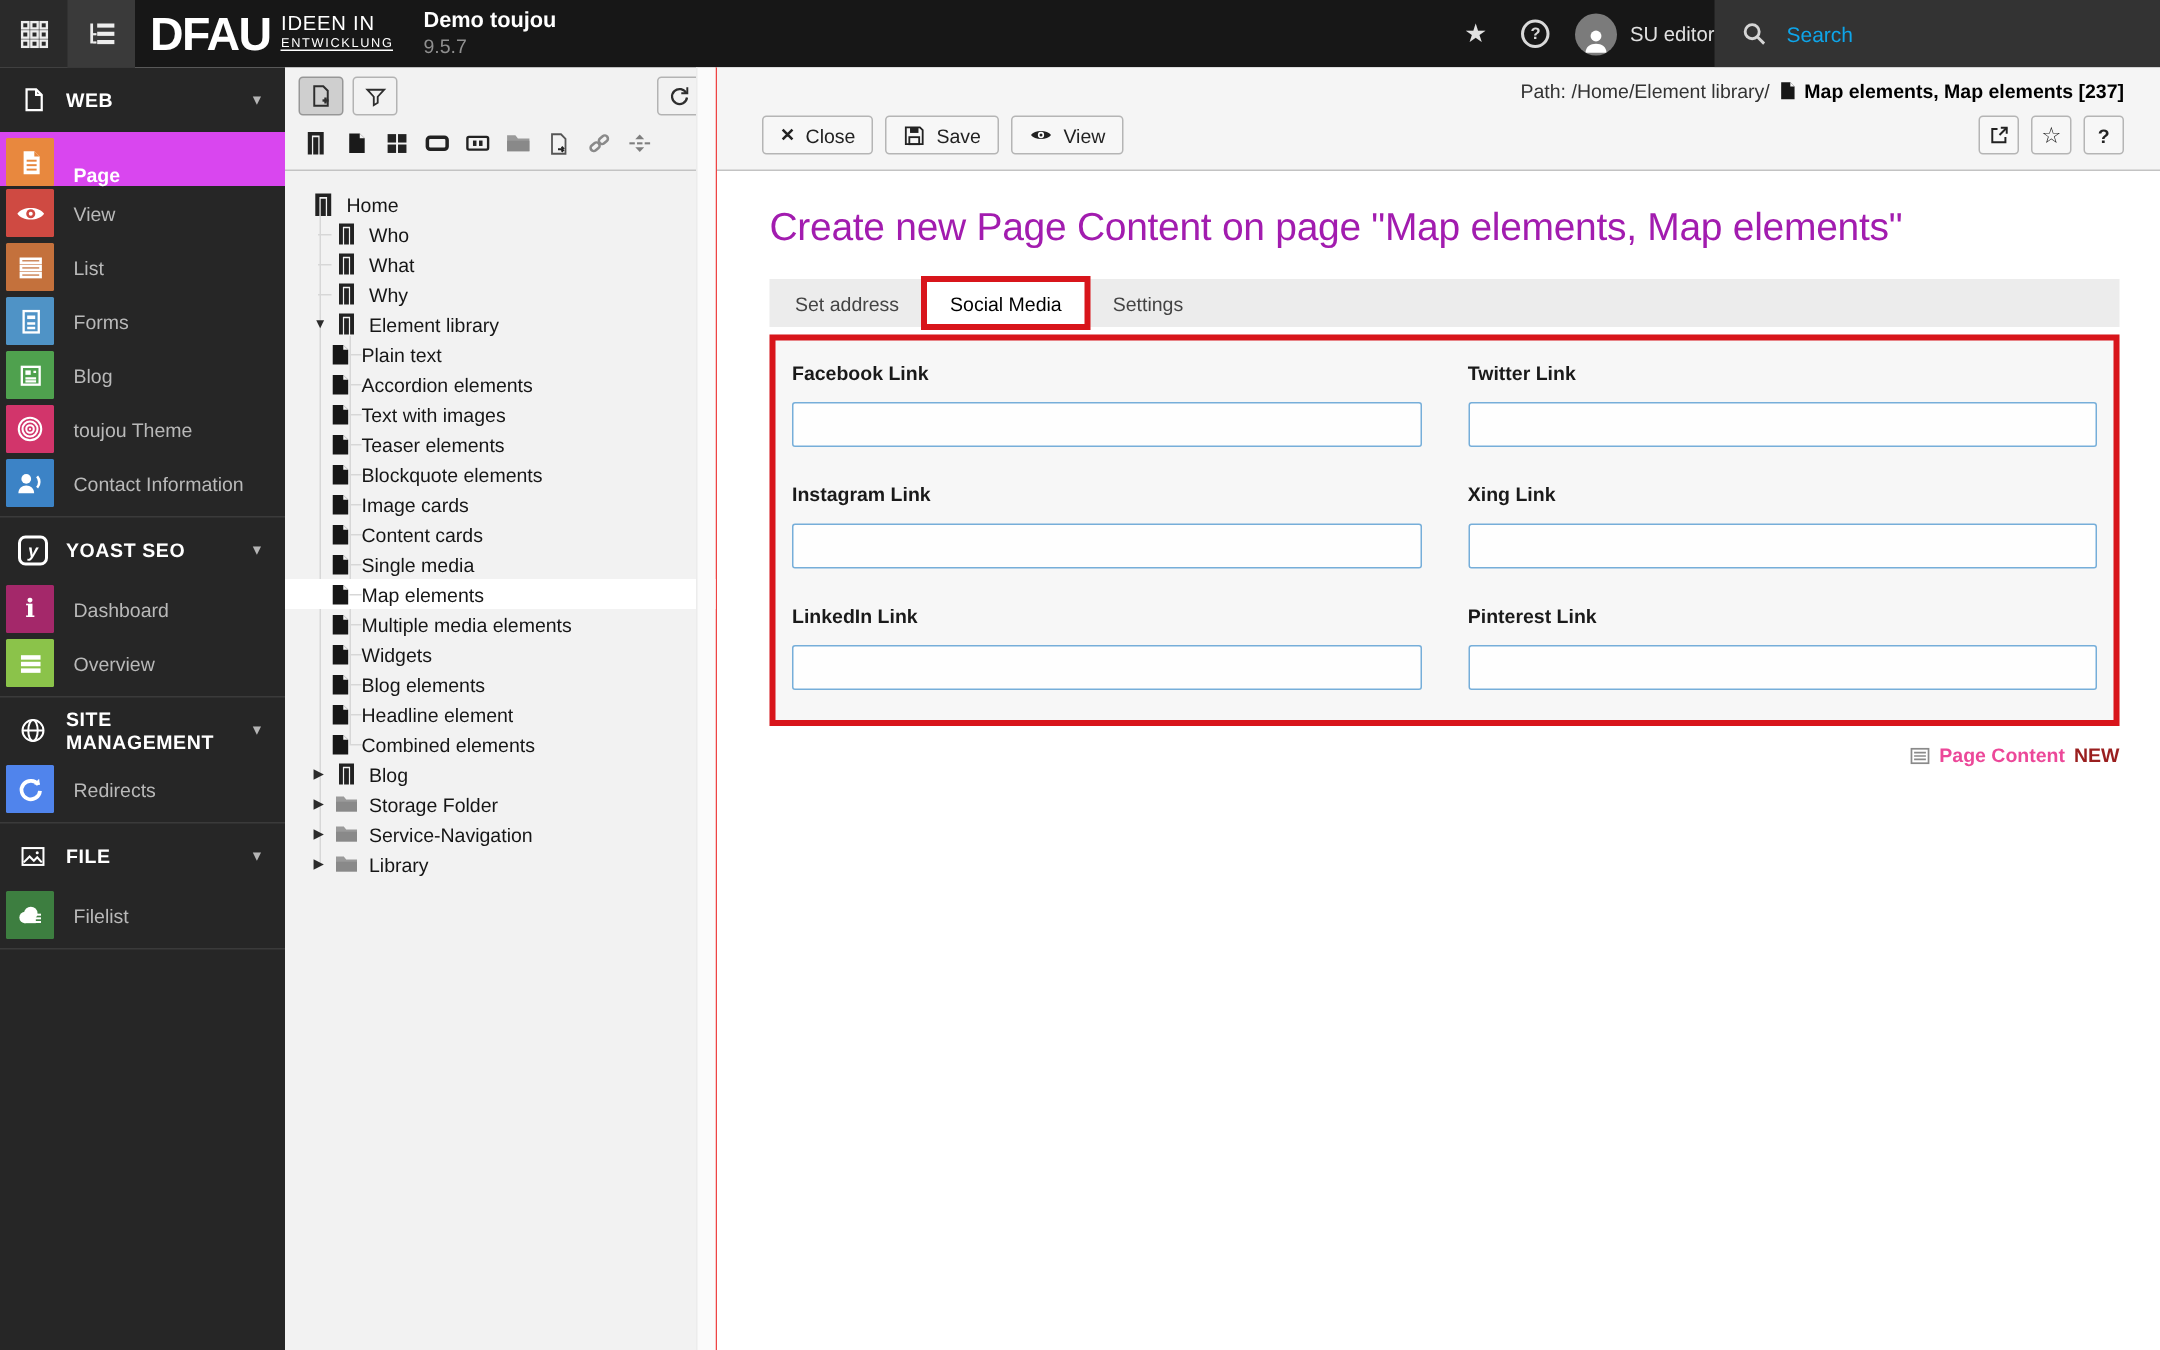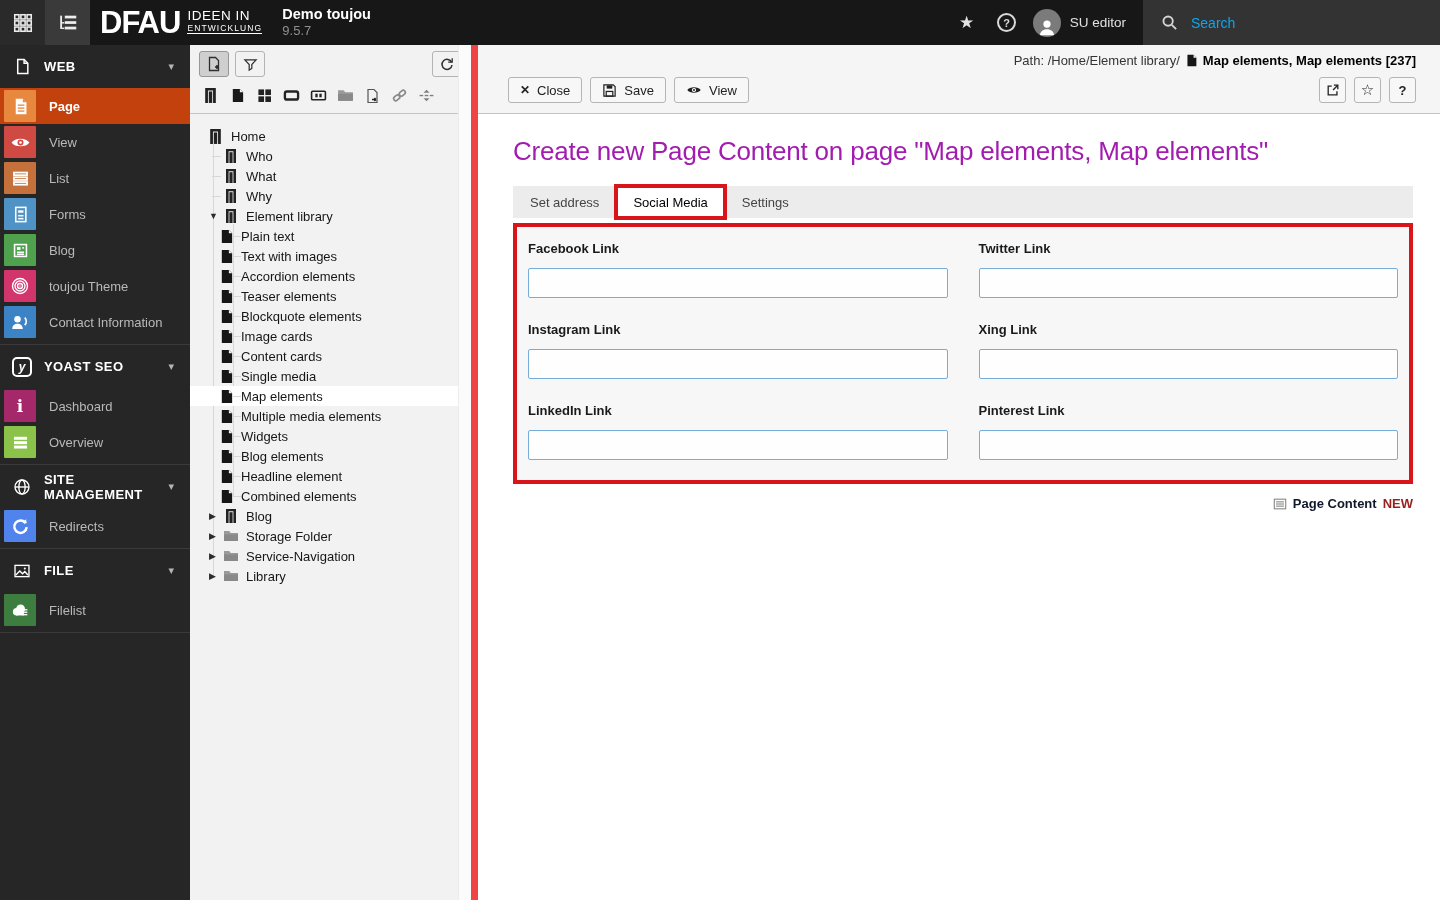--- a/index.html
+++ b/index.html
@@ -16,46 +16,46 @@
   .dfau-sub { margin-left:7px; color:#fff; line-height:1; padding-bottom:2px; }
   .dfau-sub .l1 { font-size:13.5px; letter-spacing:.5px; }
   .dfau-sub .l2 { font-size:8.5px; letter-spacing:1.1px; border-bottom:1px solid #fff; padding-bottom:1px; margin-top:1px; }
   .tb-site { margin-left:20px; line-height:1.25; align-self:center; }
   .tb-site .name { font-size:14.5px; font-weight:bold; color:#fff; }
   .tb-site .ver { font-size:13px; color:#8f8f8f; }
   .tb-spacer { flex:1; }
   .tb-iconbtn { display:flex; align-items:center; justify-content:center; width:40px; cursor:pointer; }
   .tb-star { font-size:17px; color:#e3e3e3; }
   .tb-help { width:19px; height:19px; border:2px solid #d9d9d9; border-radius:50%; font-size:11px; font-weight:bold; color:#d9d9d9; display:flex; align-items:center; justify-content:center; }
-  .tb-user { display:flex; align-items:center; gap:9px; padding:0 17px 0 6px; cursor:pointer;text-align:center; }
+  .tb-user { display:flex; align-items:center; gap:9px; padding:0 0 0 6px; cursor:pointer;text-align:center; }
   .tb-avatar { width:28px; height:28px; border-radius:50%; background:#7b7b7b; display:flex; align-items:flex-end; justify-content:center; overflow:hidden; }
   .tb-username { font-size:13.5px; color:#e0e0e0; }
   .tb-search { width:297px; background:#333333; display:flex; align-items:center; gap:13px; padding-left:18px; cursor:text; }
   .tb-search span { font-size:14px; color:#0ea5e9; }
 
   
   .app { display:flex; height:855px; }
 
   
   .sidebar { width:190px; background:#262626; flex:none; }
   .sb-section { border-bottom:1px solid #3a3a3a; padding-bottom:4px; }
   .sb-head { height:43px; display:flex; align-items:center; cursor:pointer; }
   .sb-head-ic { width:44px; display:flex; justify-content:center; }
   .sb-head-label { font-size:13px; font-weight:bold; color:#fff; letter-spacing:.4px; flex:1; }
   .sb-chevron { color:#b5b5b5; font-size:11px; margin-right:16px; }
   .sb-item { height:36px; display:flex; align-items:center; cursor:pointer; }
-  .sb-item.active { background:#c2410c; }
+  .sb-item.active { background:#d946ef;align-items:flex-end; }
   .sb-item.active .sb-label { color:#fff; font-weight:bold; }
   .sb-tile { width:32px; height:32px; margin-left:4px; border-radius:1px; display:flex; align-items:center; justify-content:center; flex:none; }
   .sb-label { margin-left:13px; font-size:13px; color:#b9b9b9; white-space:nowrap; }
   .yoast-badge { width:20px; height:20px; border:2px solid #fff; border-radius:5px; color:#fff; font-style:italic; font-weight:bold; font-size:12px; display:flex; align-items:center; justify-content:center; }
   .dash-i { color:#fff; font-family:"DejaVu Serif", serif; font-weight:bold; font-size:17px; }
 
   
-  .treepanel { width:288px; flex:none; background:#f2f2f2; border-right:7px solid #ef4444; position:relative; }
+  .treepanel { width:288px; flex:none; background:#f2f2f2; border-right:1px solid #ef4444; position:relative; }
   .tree-scrollstrip { position:absolute; top:0; right:0; bottom:0; width:13px; background:#fbfbfb; border-left:1px solid #ececec; }
   .tree-toolbar { padding:6px 9px 0; border-bottom:1px solid #c3c3c3; }
   .tt-row1 { display:flex; gap:6px; }
   .tt-btn { width:30px; height:26px; border:1px solid #b3b3b3; border-radius:3px; background:#f2f2f2; display:flex; align-items:center; justify-content:center; cursor:pointer; }
   .tt-btn.pressed { background:#cfcfcf; border-color:#979797; }
   .tt-sp { flex:1; }
   .tt-row2 { display:flex; align-items:center; gap:10px; padding:10px 3px 9px; }
   .tt-drag { display:flex; align-items:center; justify-content:center; width:17px; height:17px; cursor:grab; }
 
   .tree-list { position:relative; padding-top:12px; font-size:13px; color:#161616; }
@@ -489,31 +489,31 @@
         <span>Plain text</span>
       </div>
       <div class="trow lvl2">
           <span class="hstub"></span>
         <span class="ti">
             <svg class="ic" width="15" height="15" viewBox="0 0 16 16">
               <path fill="#161616" d="M3 1h7.5L14 4.5V15H3z"></path>
               <path fill="#f2f2f2" d="M10.5 1l3.5 3.5h-3.5z"></path>
             </svg>
           </span>
+        <span>Accordion elements</span>
+      </div>
+      <div class="trow lvl2">
+          <span class="hstub"></span>
+        <span class="ti">
+            <svg class="ic" width="15" height="15" viewBox="0 0 16 16">
+              <path fill="#161616" d="M3 1h7.5L14 4.5V15H3z"></path>
+              <path fill="#f2f2f2" d="M10.5 1l3.5 3.5h-3.5z"></path>
+            </svg>
+          </span>
         <span>Text with images</span>
-      </div>
-      <div class="trow lvl2">
-          <span class="hstub"></span>
-        <span class="ti">
-            <svg class="ic" width="15" height="15" viewBox="0 0 16 16">
-              <path fill="#161616" d="M3 1h7.5L14 4.5V15H3z"></path>
-              <path fill="#f2f2f2" d="M10.5 1l3.5 3.5h-3.5z"></path>
-            </svg>
-          </span>
-        <span>Accordion elements</span>
       </div>
       <div class="trow lvl2">
           <span class="hstub"></span>
         <span class="ti">
             <svg class="ic" width="15" height="15" viewBox="0 0 16 16">
               <path fill="#161616" d="M3 1h7.5L14 4.5V15H3z"></path>
               <path fill="#f2f2f2" d="M10.5 1l3.5 3.5h-3.5z"></path>
             </svg>
           </span>
         <span>Teaser elements</span>
@@ -756,18 +756,18 @@
         </div>
       </div>
 
       <div class="signature">
         <svg class="ic" width="14" height="14" viewBox="0 0 16 16" fill="none" stroke="#8a8a8a" stroke-width="1.3">
             <rect x="1.5" y="2.5" width="13" height="11"></rect>
             <line x1="3.5" y1="5.5" x2="12.5" y2="5.5"></line>
             <line x1="3.5" y1="8" x2="12.5" y2="8"></line>
             <line x1="3.5" y1="10.5" x2="12.5" y2="10.5"></line>
           </svg>
-        <span style="color: #0f172a;">Page Content</span>
+        <span style="color: #ec4899;">Page Content</span>
         <span style="color: rgb(154, 31, 31);">NEW</span>
       </div>
     </div>
   </div>
 </div>
 
 </body></html>

